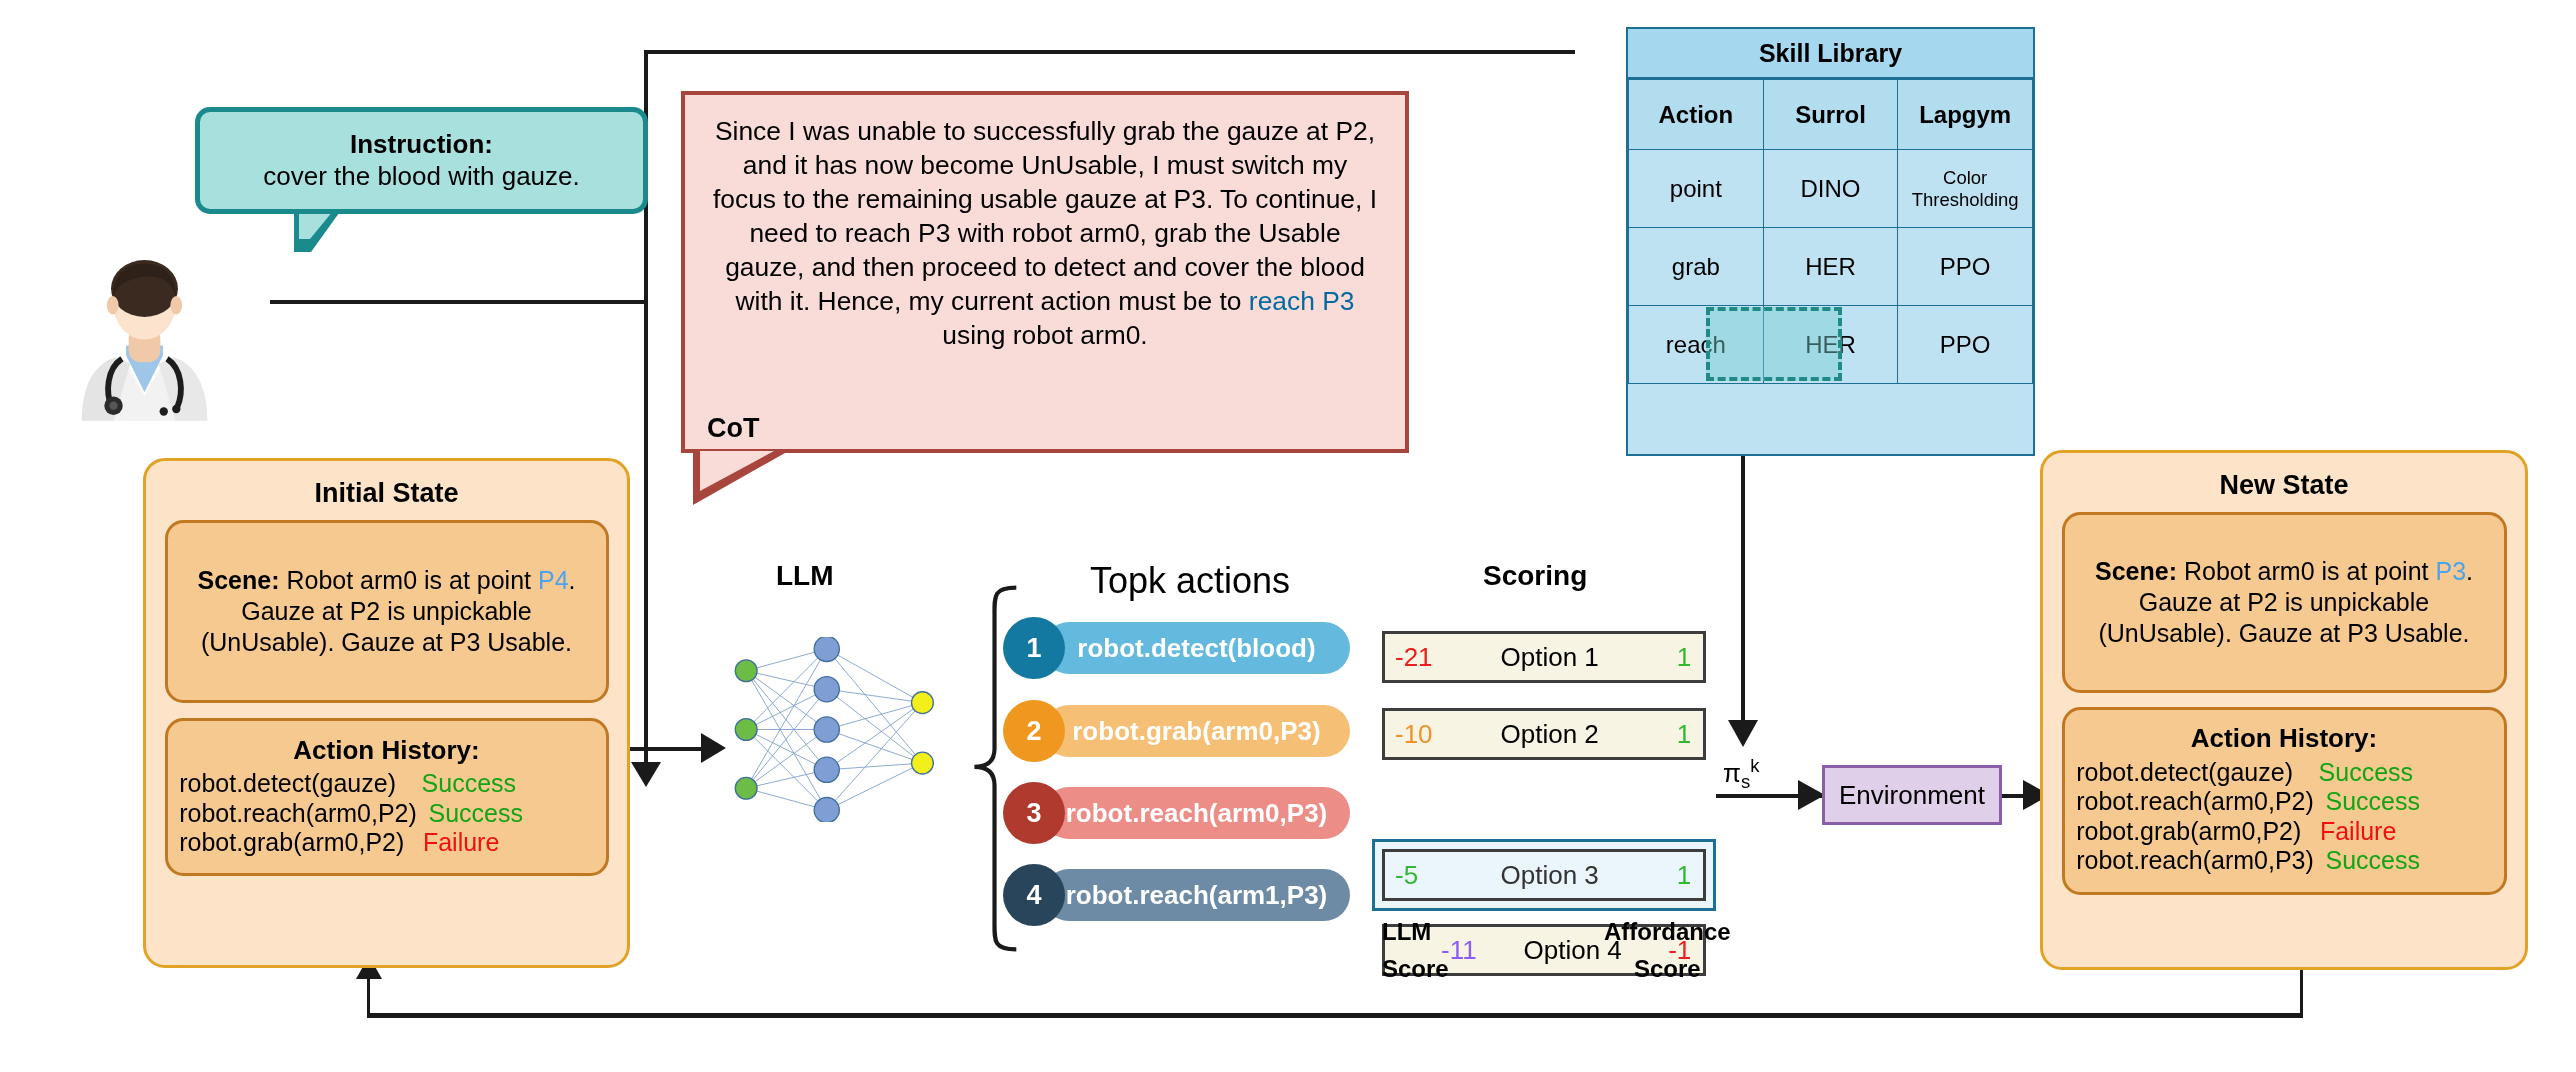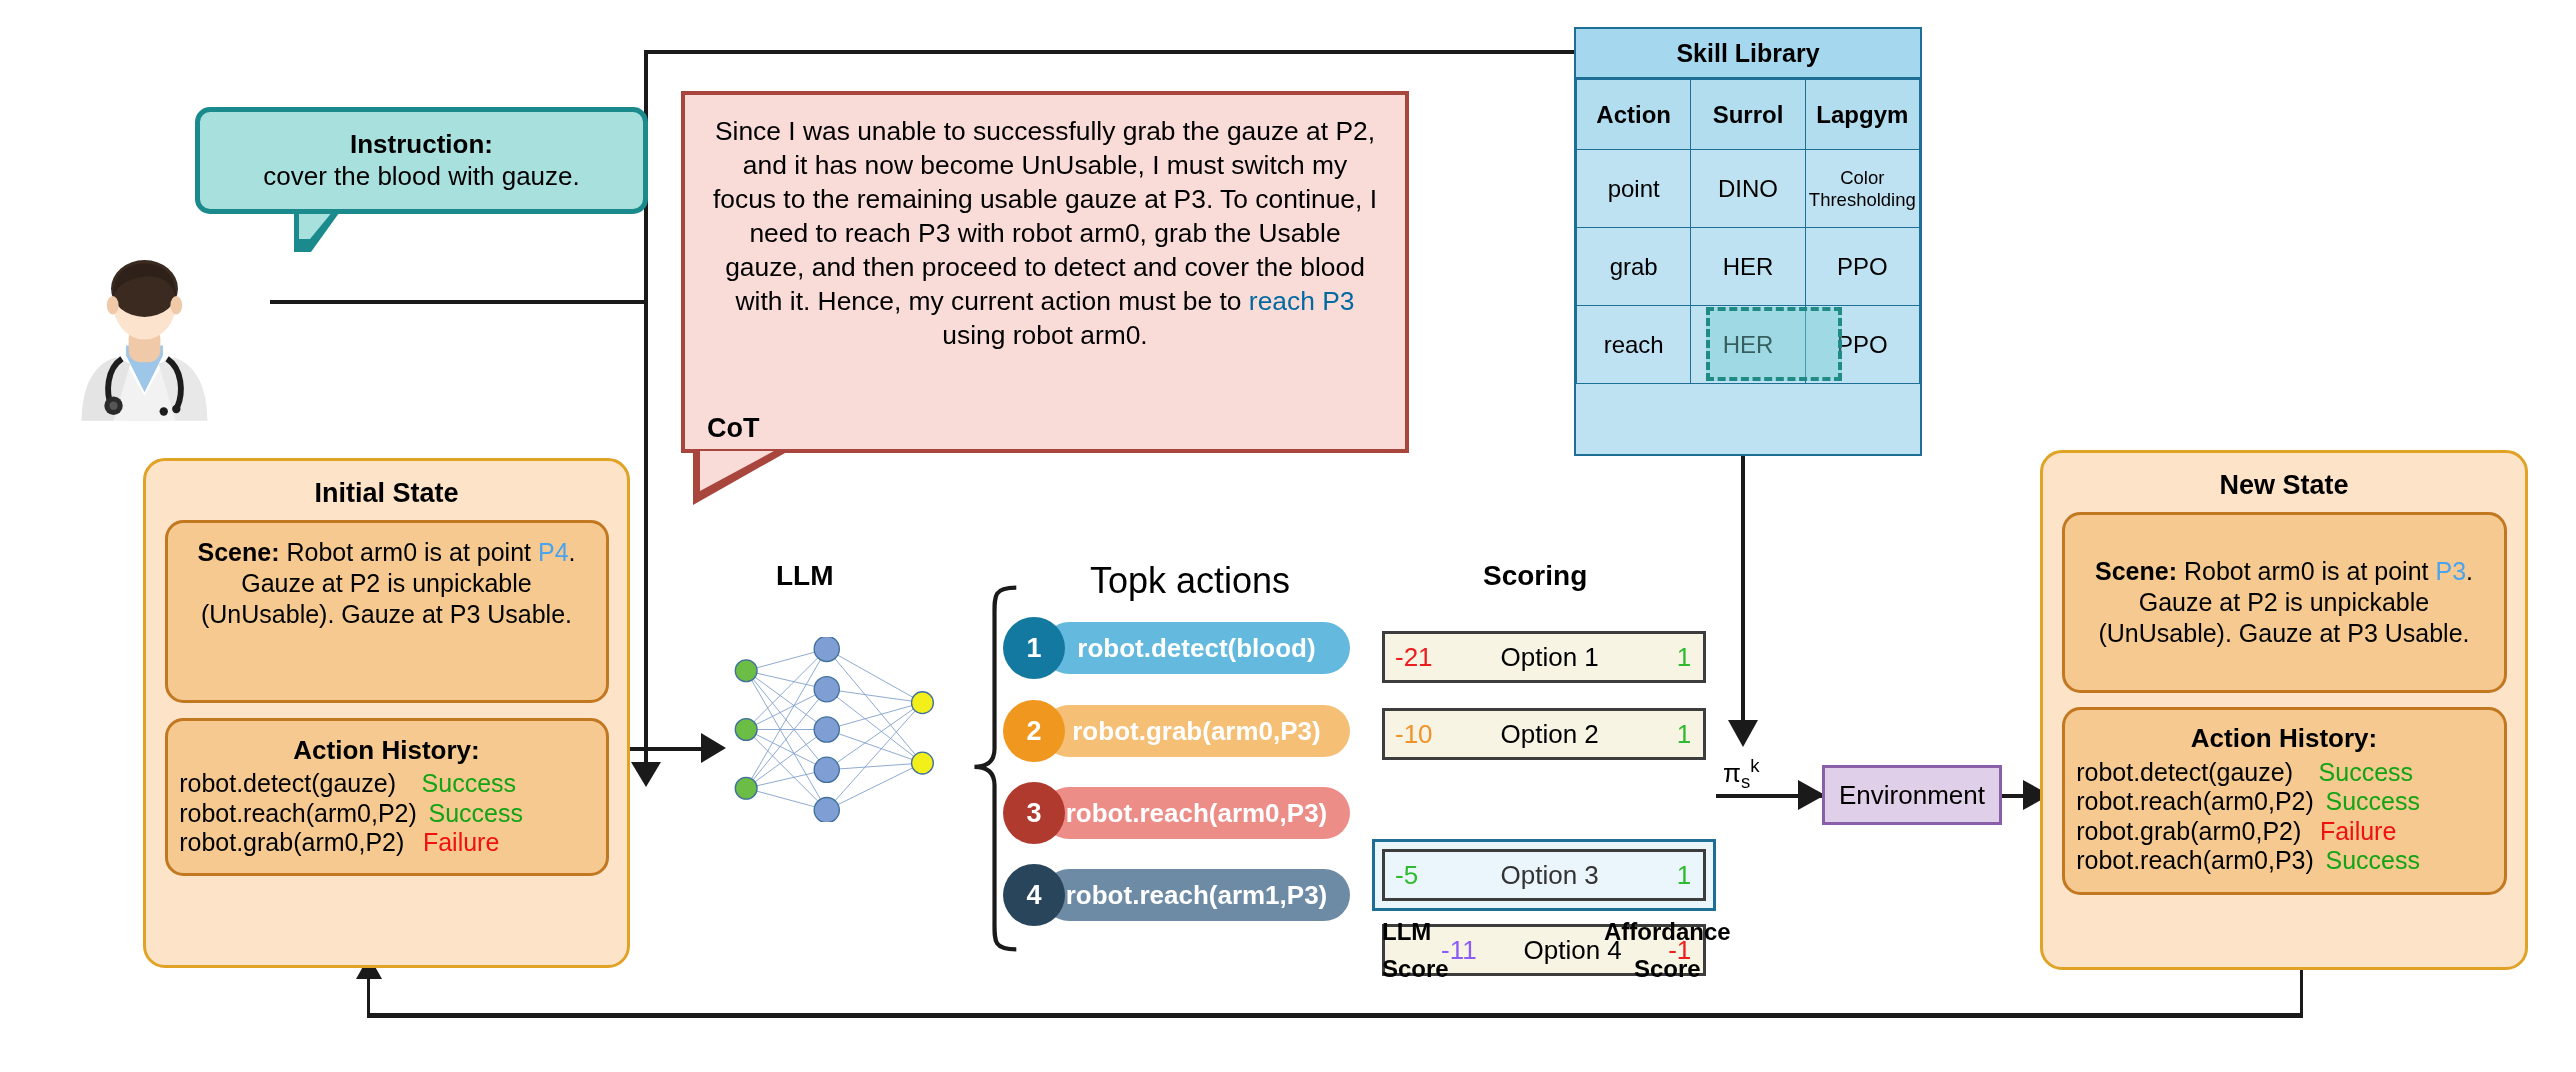--- a/index.html
+++ b/index.html
@@ -44,21 +44,21 @@
             font-family:"Liberation Sans Narrow","Liberation Sans",sans-serif;}
   #cot-text .hl{color:#0369a1;}
   #cot-label{position:absolute;left:22px;bottom:5px;font-size:27px;font-weight:bold;}
   #cot-tail{left:693px;top:453px;width:0;height:0;
     border-top:52px solid #a8453c;border-right:92px solid transparent;}
   #cot-tail-in{left:700px;top:451px;width:0;height:0;
     border-top:40px solid #f9dcd8;border-right:74px solid transparent;}
 
   
   #skill-library{
-    left:1574px;top:27px;width:348px;height:429px;
+    left:1626px;top:27px;width:409px;height:429px;
     border:2.5px solid #1d6f96;box-sizing:border-box;background:#bfe2f2;
   }
   #skill-title{height:50px;background:#a5d7ee;font-weight:bold;font-size:25px;
                border-bottom:2.5px solid #1d6f96;box-sizing:border-box;}
   #skill-table{width:100%;border-collapse:collapse;table-layout:fixed;}
   #skill-table th,#skill-table td{
     border:1.7px solid #1d6f96;text-align:center;background:#bfe2f2;
     font-size:24px;height:75px;color:#000;
   }
   #skill-table th{font-weight:bold;background:#b2ddef;height:67px;}
@@ -237,21 +237,21 @@
       <td>HER</td>
       <td>PPO</td>
     </tr>
   </tbody>
     </table>
 </div>
 <div class="abs" id="skill-highlight"></div>
 
 <div class="abs state-card" id="initial-state">
   <div class="state-title">Initial State</div>
-  <div class="state-inner" style="height:183px;display:flex;">
+  <div class="state-inner" style="height:183px;display:flex;align-items:center;">
     <div class="scene-text" style="width:100%;">
       <b>Scene:</b><span> Robot arm0 is at point </span><span class="pt">P4</span><span>. Gauze at P2 is unpickable (UnUsable). Gauze at P3 Usable.</span>
     </div>
   </div>
   <div class="state-inner" style="margin-top:15px;height:158px;">
     <div class="ah-title">Action History:</div>
     <div class="ah-row">
       <span class="act">robot.detect(gauze)  </span>
       <span class="res success">Success</span>
     </div>

